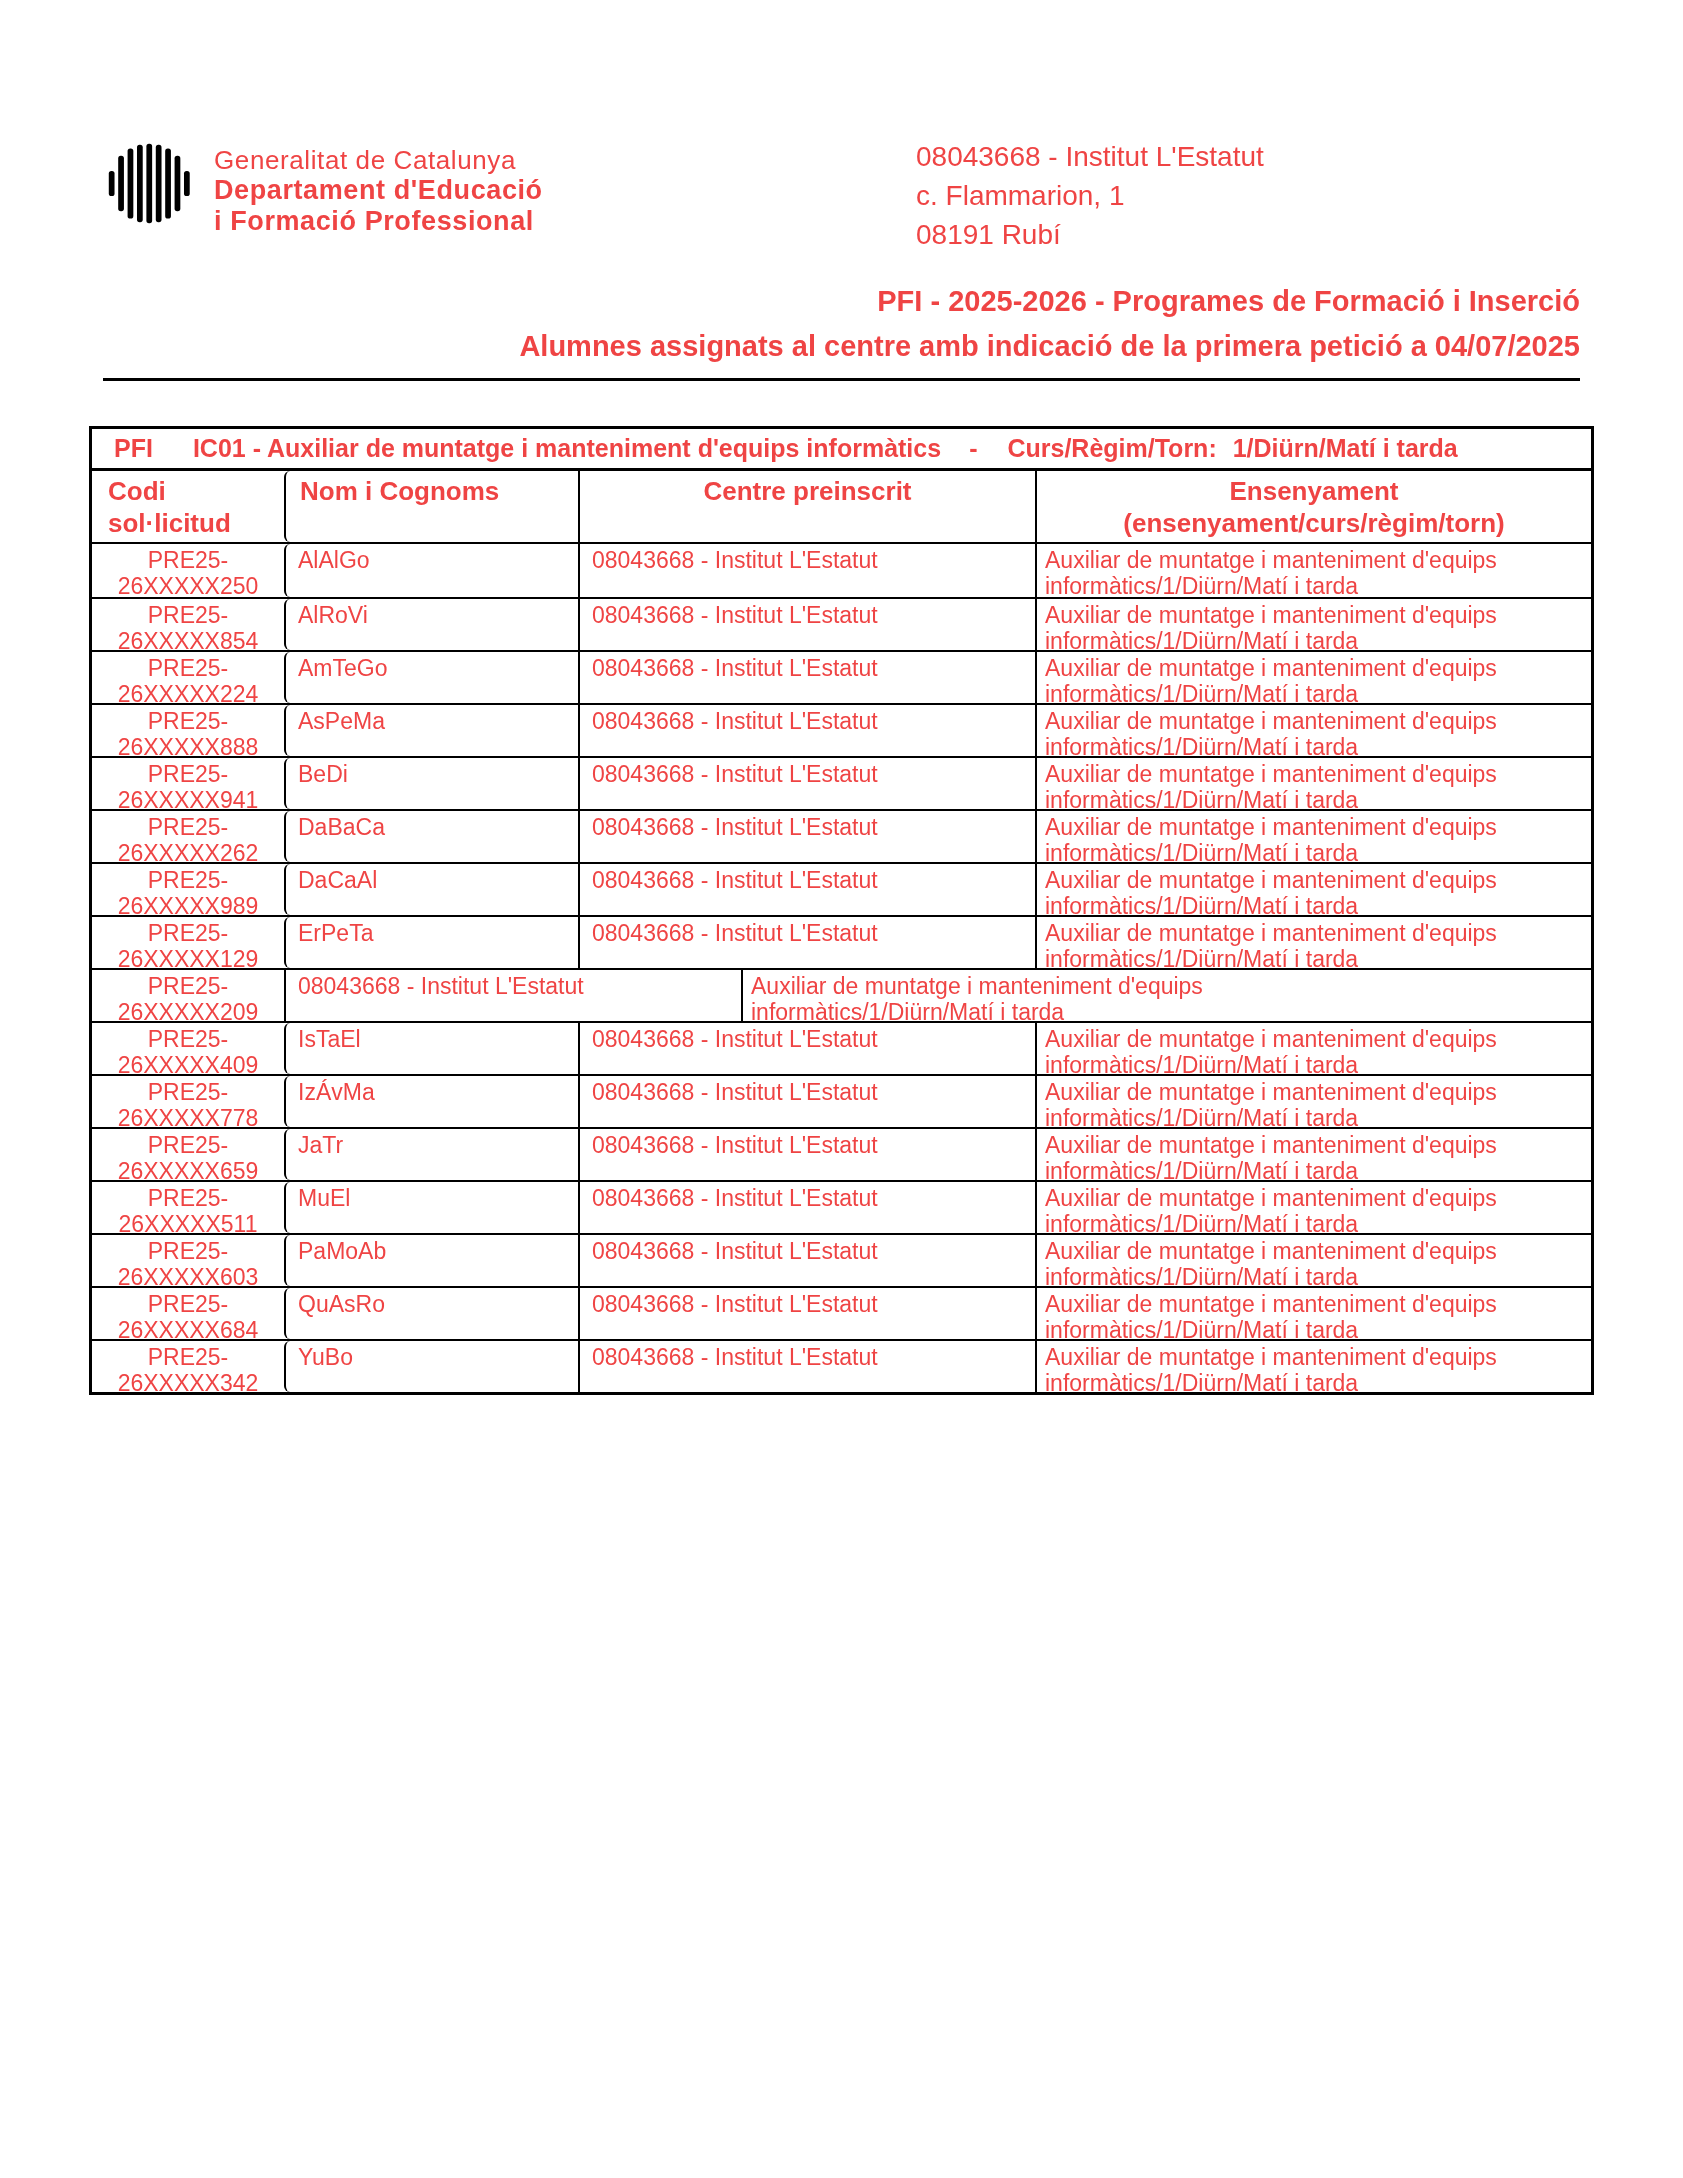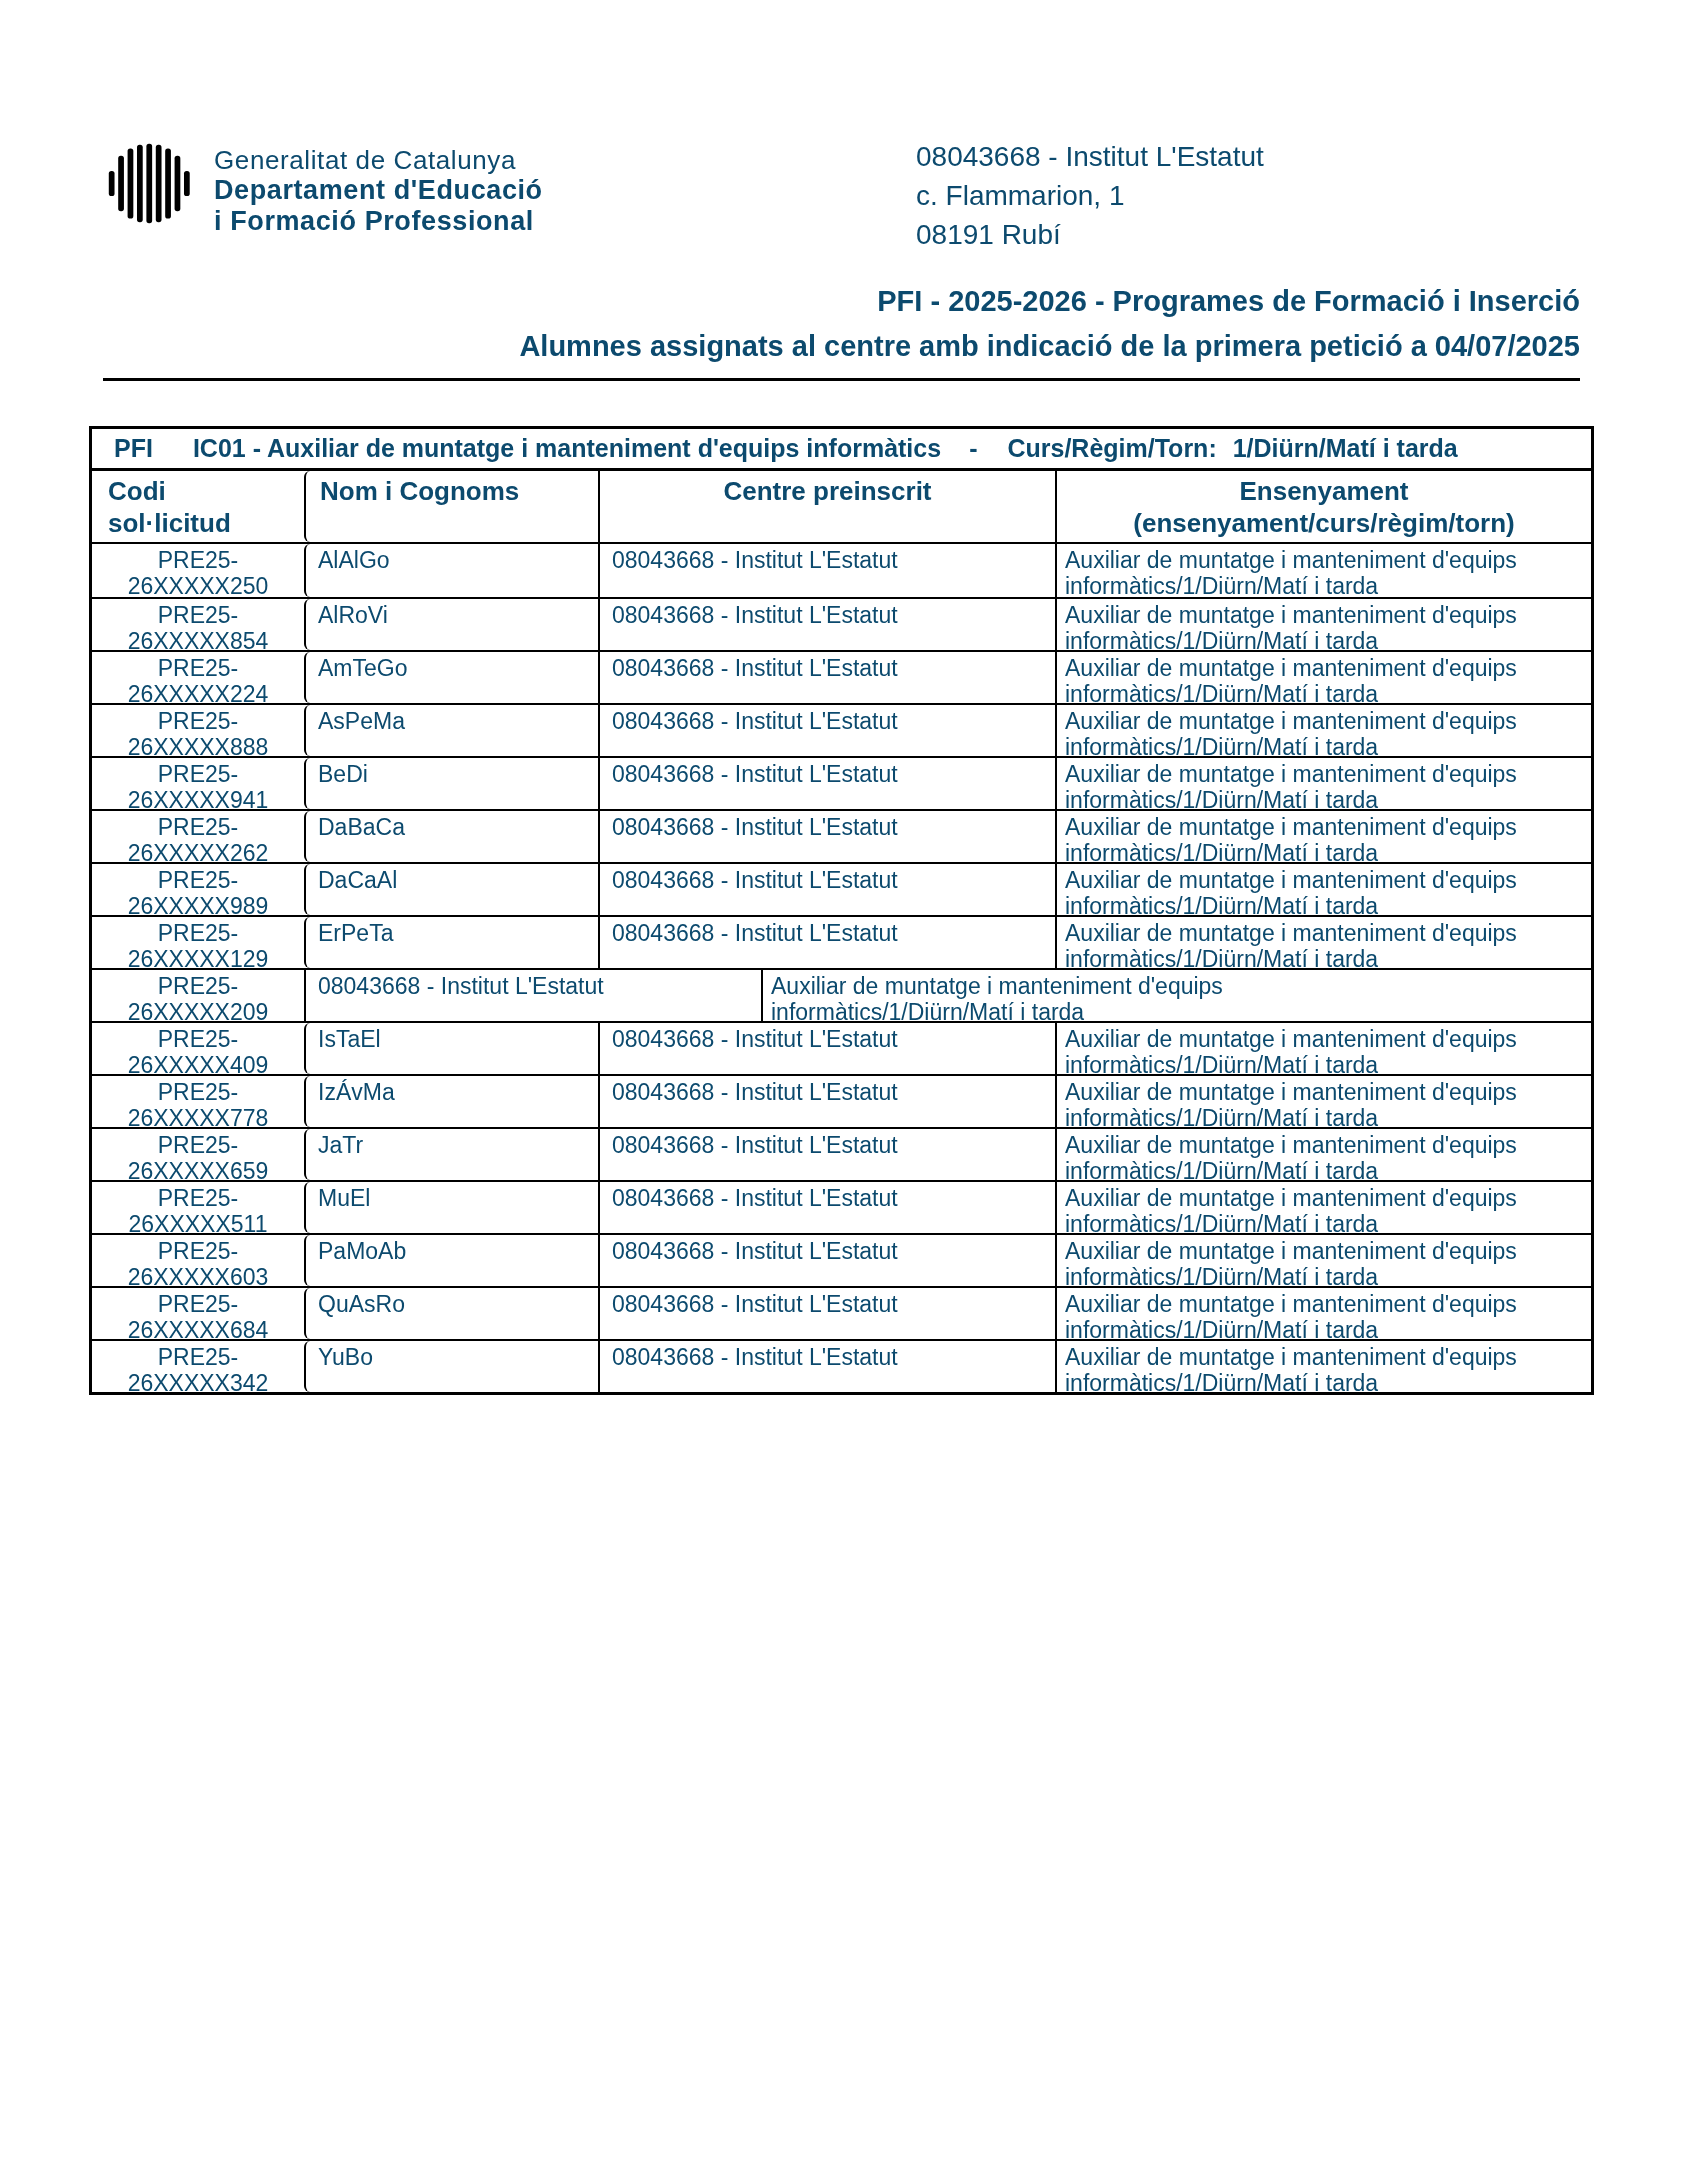--- a/index.html
+++ b/index.html
@@ -1,21 +1,21 @@
 <!DOCTYPE html>
 <html><head>
 <meta charset="utf-8">
 <style>
   * { margin:0; padding:0; box-sizing:border-box; }
   html,body { background:#ffffff; }
   .page {
     position:relative;
     width:1683px; height:2178px;
     background:#ffffff;
-    color:#0c4a6e;
+    color:#ef4444;
     font-family:"Liberation Sans", sans-serif;
     overflow:hidden;
   }
 
   
   .brand { position:absolute; left:102px; top:139px; display:flex; }
   .logo { width:94px; height:89px; flex:0 0 auto; }
   .brand-text { padding-left:18px; padding-top:6px; }
   .brand-l1 { font-size:26px; letter-spacing:0.6px; }
   .brand-l2, .brand-l3 { font-size:27px; font-weight:bold; letter-spacing:0.6px; line-height:31px; }
@@ -39,21 +39,21 @@
     white-space:nowrap;
   }
   .band-program  { margin-left:22px; }
   .band-course   { margin-left:40px; }
   .band-sep      { margin-left:28px; }
   .band-schlabel { margin-left:30px;text-align:center; }
   .band-schval   { margin-left:16px; }
 
   .row { display:flex; width:100%; }
   .cell { flex:0 0 auto; overflow:hidden; }
-  .c1 { width:212px; }
+  .c1 { width:192px; }
   .c2 { width:294px;border-radius:6px; }
   .c3 { width:457px; }
   .c4 { flex:1 1 auto; }
   .c2, .c3, .c4 { border-left:2px solid #000; }
 
   .thead { height:73px; border-bottom:2px solid #000; font-weight:bold; font-size:26px; }
   .thead .cell { padding-top:4px; line-height:32px; }
   .thead .c1 { padding-left:16px; }
   .thead .c2 { padding-left:14px; }
   .thead .c3 { text-align:center; }

